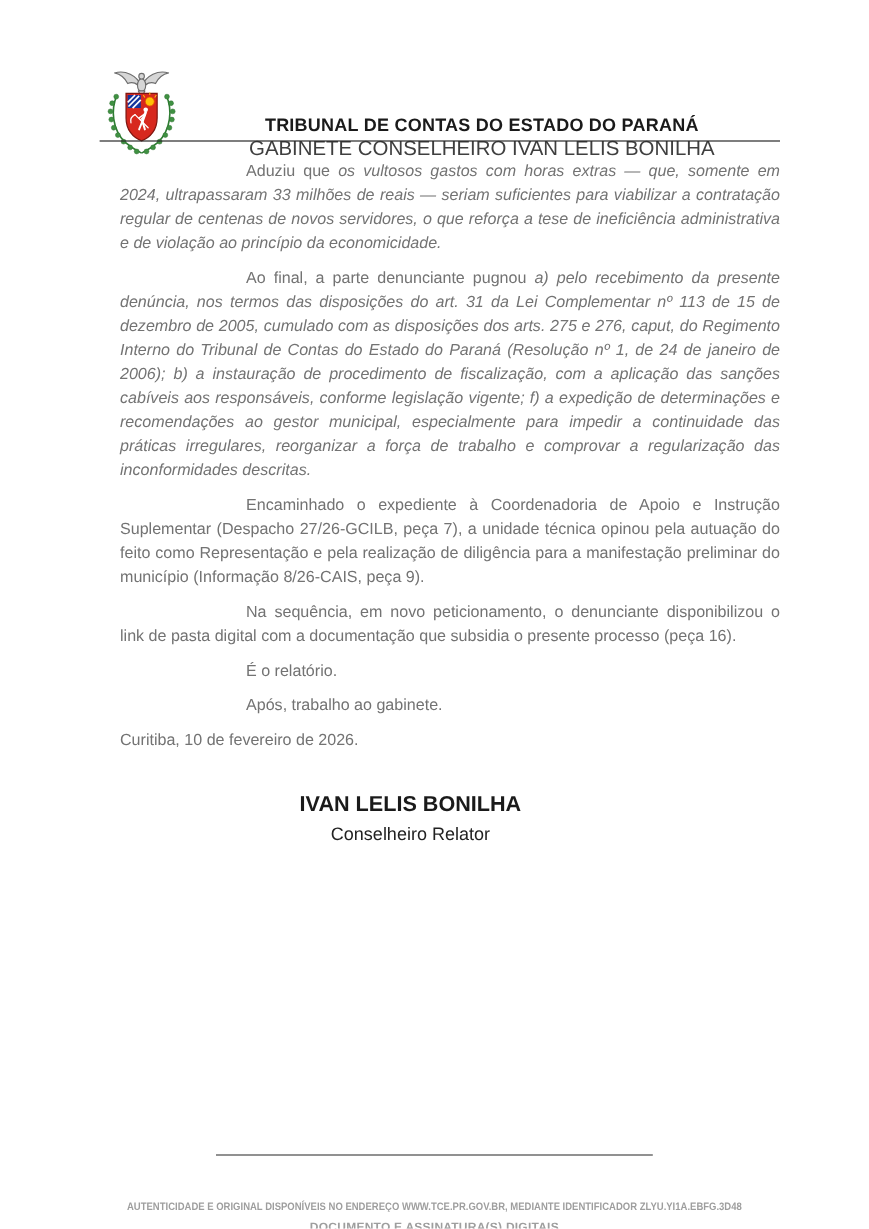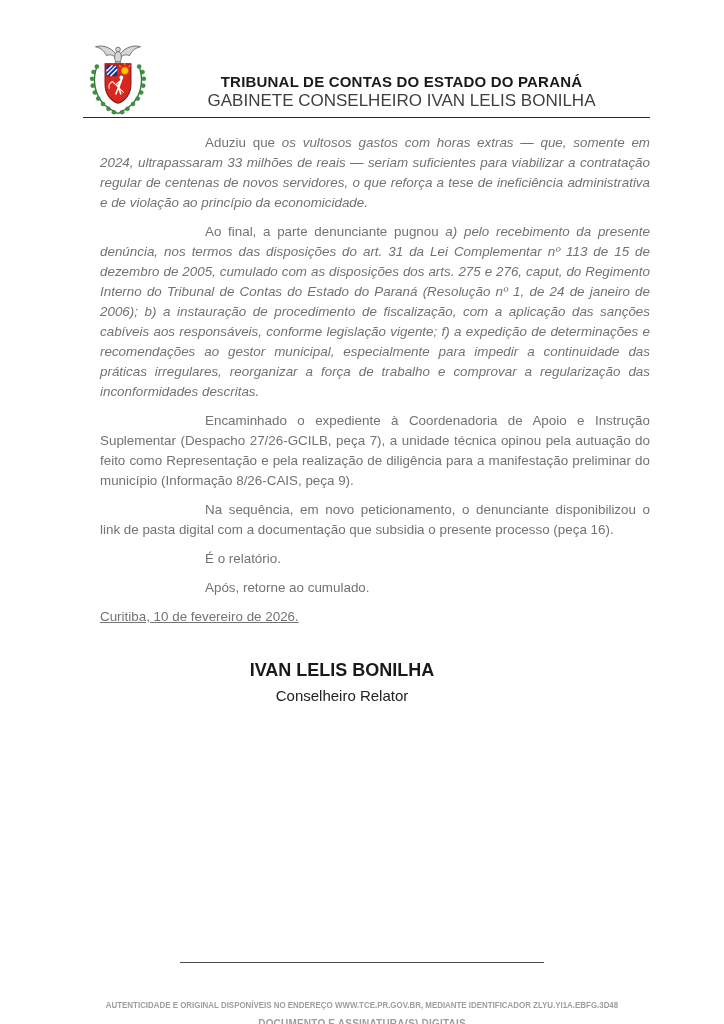--- a/index.html
+++ b/index.html
@@ -1,35 +1,35 @@
 <!DOCTYPE html>
 <html lang="pt-BR"><head>
 <meta charset="utf-8">
 <title>Despacho - Tribunal de Contas do Estado do Paraná</title>
 <style>
   html,body{margin:0;padding:0;background:#ffffff;}
   body{font-family:"Liberation Sans", sans-serif;color:#2b2b2b;}
   .page{position:relative;width:724px;height:1024px;background:#ffffff;overflow:hidden;}
 
   
-  .header{position:absolute;top:42px;left:83px;width:567px;display:flex;align-items:center;}
+  .header{position:absolute;top:56px;left:83px;width:567px;display:flex;align-items:flex-end;}
   .logo-wrap{width:70px;height:75px;flex:0 0 70px;}
   .title-block{flex:1;text-align:center;padding-top:22px;}
   .doc-title{font-size:15px;font-weight:bold;color:#1a1a1a;letter-spacing:.2px;line-height:18px;}
   .doc-subtitle{font-size:17px;color:#3f3f3f;margin-top:3px;line-height:14px;}
   .header-rule{position:absolute;top:117px;left:83px;width:567px;border-top:1.6px solid #2a2a2a;}
 
   
   .content{position:absolute;top:133px;left:83px;width:567px;}
   .content p{margin:0 0 9px 17px;font-size:13.4px;line-height:20px;text-align:justify;text-indent:105px;color:#737373;}
   .content p .em{font-style:italic;}
   .p-tight{margin-top:-8px;}
   .p-publish{margin-top:22px;text-align:left;}
   .p-single{text-align:left;}
-  .date-line{margin-top:14px;text-align:left;text-indent:0 !important;margin-left:162px;text-decoration:underline;}
+  .date-line{margin-top:14px;text-align:left;text-indent:0 !important;margin-left:162px;}
 
   .signature{margin-top:33px;width:518px;text-align:center;}
   .sig-name{font-size:18px;font-weight:bold;line-height:20px;color:#1a1a1a;}
   .sig-role{font-size:15px;line-height:20px;margin-top:6px;color:#222;}
 
   
   .footer-rule{position:absolute;top:962px;left:180px;width:364px;border-top:1.4px solid #4a4a4a;}
   .footer-line1{position:absolute;top:1018px;left:0;width:724px;text-align:center;
     font-size:10px;font-weight:bold;color:#9e9e9e;letter-spacing:.2px;}
   .footer-line2{position:absolute;top:1000px;left:0;width:724px;text-align:center;
@@ -115,21 +115,21 @@
 
     <p><span class="lead">Ao final, a parte denunciante pugnou </span><span class="em">a) pelo recebimento da presente denúncia, nos termos das disposições do art. 31 da Lei Complementar nº 113 de 15 de dezembro de 2005, cumulado com as disposições dos arts. 275 e 276, caput, do Regimento Interno do Tribunal de Contas do Estado do Paraná (Resolução nº 1, de 24 de janeiro de 2006); b) a instauração de procedimento de fiscalização, com a aplicação das sanções cabíveis aos responsáveis, conforme legislação vigente; f) a expedição de determinações e recomendações ao gestor municipal, especialmente para impedir a continuidade das práticas irregulares, reorganizar a força de trabalho e comprovar a regularização das inconformidades descritas.</span></p>
 
     <p class="p-tight"><span class="lead">Encaminhado o expediente à Coordenadoria de Apoio e Instrução Suplementar (Despacho 27/26-GCILB, peça 7), a unidade técnica opinou pela autuação do feito como Representação e pela realização de diligência para a manifestação preliminar do município (Informação 8/26-CAIS, peça 9).</span></p>
 
     <p><span class="lead">Na sequência, em novo peticionamento, o denunciante disponibilizou o link de pasta digital com a documentação que subsidia o presente processo (peça 16).</span></p>
 
     <p class="p-single"><span class="lead">É o relatório.</span></p>
 
 
-    <p class="p-single"><span class="lead">Após, retorne ao cumulado.</span></p>
+    <p class="p-single"><span class="lead">Após, trabalho ao gabinete.</span></p>
 
 
     <p class="date-line">Curitiba, 10 de fevereiro de 2026.</p>
 
     <div class="signature">
       <div class="sig-name">IVAN LELIS BONILHA</div>
       <div class="sig-role">Conselheiro Relator</div>
     </div>
   </div>
 

